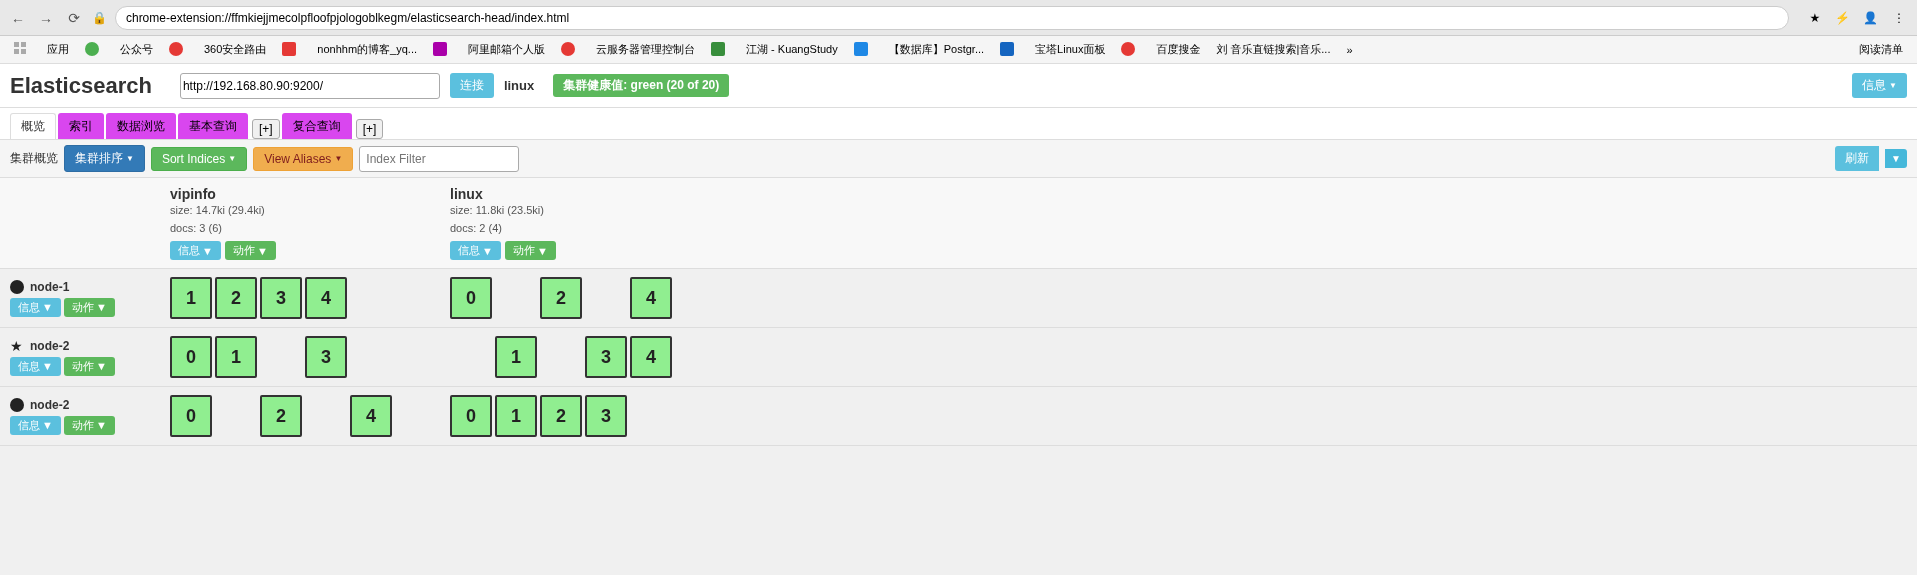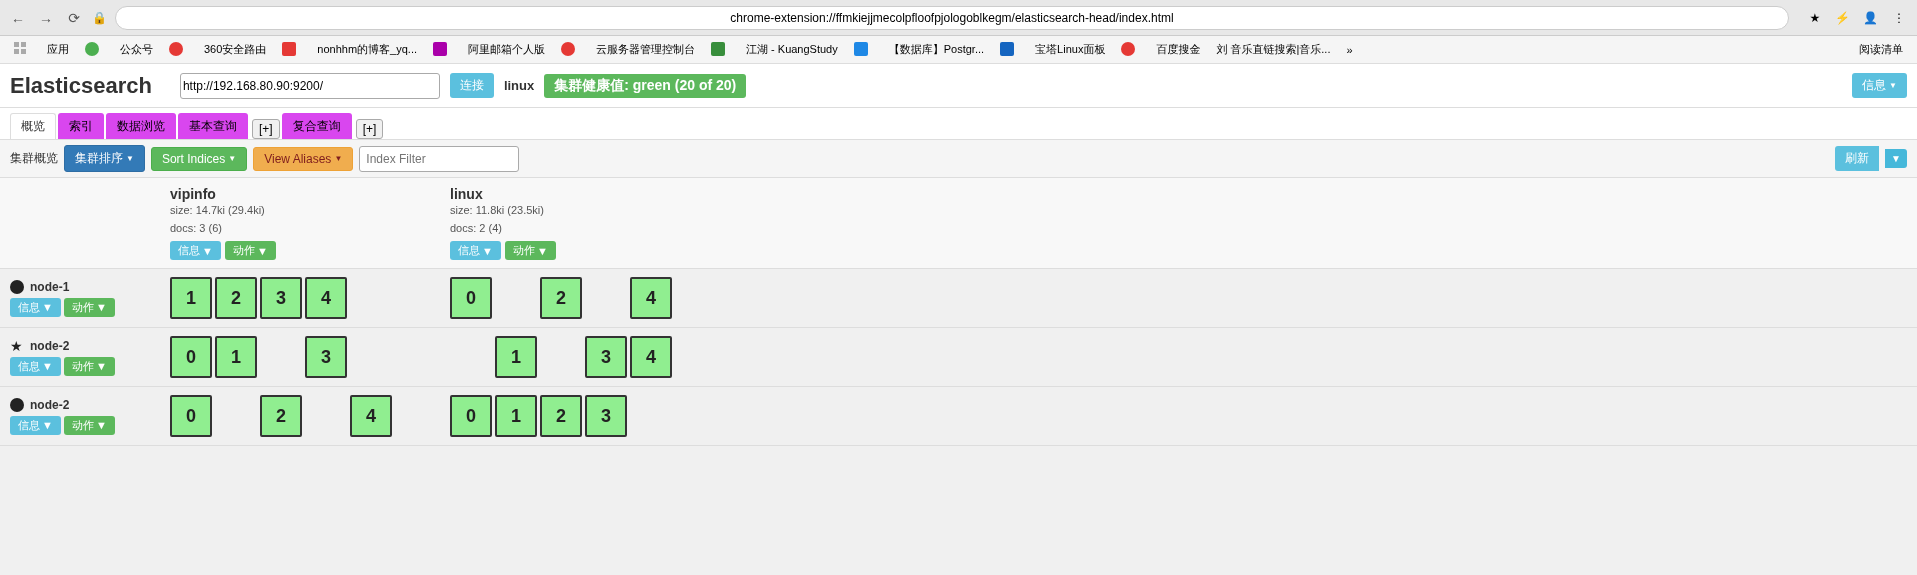--- a/index.html
+++ b/index.html
@@ -22,21 +22,20 @@
     .nav-btn:disabled { color: #bbb; cursor: default; }
     .reload-btn { width: 20px; height: 20px; background: none; border: none; cursor: pointer; font-size: 14px; color: #555; }
     .address-bar {
       flex: 1;
       height: 24px;
       border: 1px solid #ccc;
       border-radius: 12px;
       padding: 0 10px;
       font-size: 12px;
       background: white;
-      text-align: center;
     }
     .browser-icons { display: flex; gap: 8px; margin-left: 8px; }
     .browser-icon { width: 20px; height: 20px; display: flex; align-items: center; justify-content: center; cursor: pointer; }
 
     
     .bookmarks-bar {
       background: #f5f5f5;
       border-bottom: 1px solid #ddd;
       padding: 3px 8px;
       display: flex;
@@ -88,22 +87,23 @@
     .cluster-label {
       color: #333;
       font-weight: bold;
       font-size: 13px;
     }
     .health-badge {
       background: #5cb85c;
       color: white;
       padding: 3px 10px;
       border-radius: 3px;
-      font-size: 14px;
+      font-size: 12px;
       font-weight: bold;
+      margin-left: 9px;
     }
     .info-btn {
       margin-left: auto;
       background: #5bc0de;
       color: white;
       border: none;
       border-radius: 3px;
       padding: 4px 10px;
       cursor: pointer;
       font-size: 12px;

